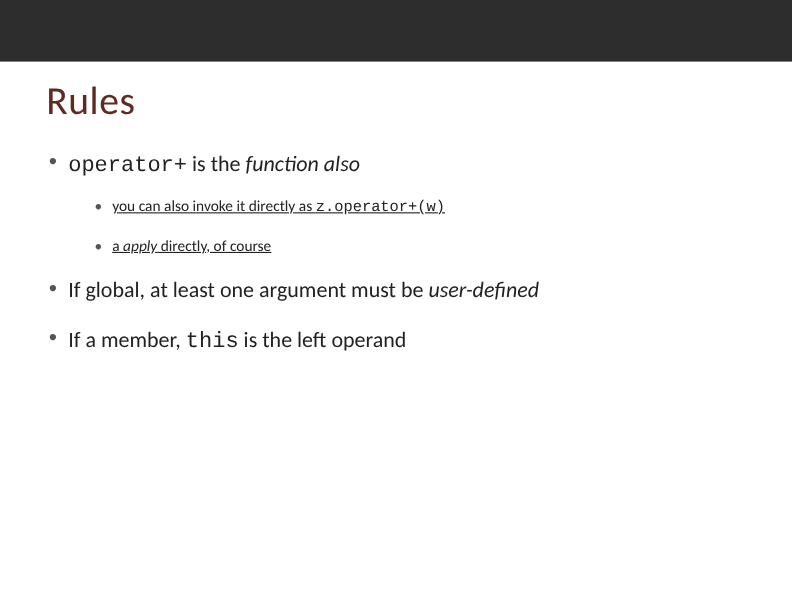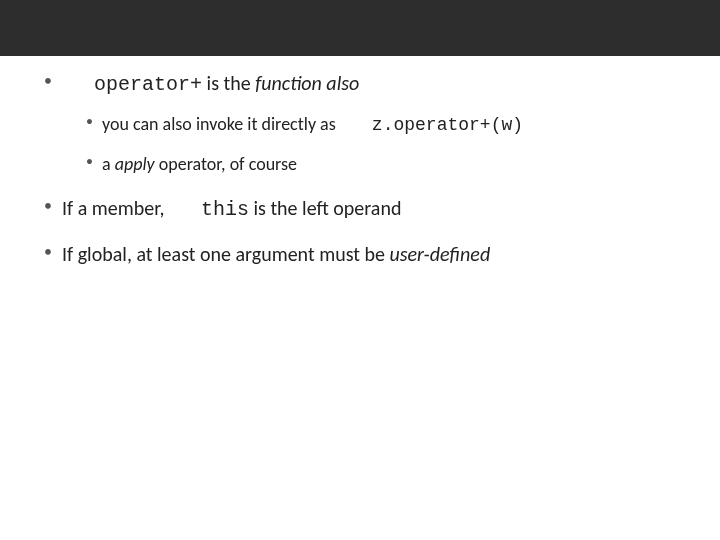--- a/index.html
+++ b/index.html
@@ -48,67 +48,68 @@
     font-size: 16px;
   }
   ul.level2 {
     list-style: none;
     padding-left: 22px;
     margin: 14px 0 0 0;
   }
   ul.level2 > li {
     position: relative;
     padding-left: 18px;
-    font-size: 18px;
+    font-size: 14px;
     line-height: 1.4;
     margin-bottom: 14px;
+    text-decoration: underline;
   }
   ul.level2 > li::before {
     content: "•";
     position: absolute;
     left: 2px;
     top: 0;
     color: #555;
     font-size: 14px;
   }
   .code {
     font-family: "Courier New", Courier, monospace;
     white-space: pre;
-    margin-left: 32px;
   }
   .ital {
     font-style: italic;
   }
 </style>
 </head>
 <body>
 
 <div class="top-bar"></div>
 
 <div class="content">
 
+  <h1 class="title">Rules</h1>
 
   <ul class="level1">
 
     <li>
       <span class="code">operator+</span><span> is the </span><span class="ital">function also</span>
       <ul class="level2">
         <li>
           <span>you can also invoke it directly as </span><span class="code">z.operator+(w)</span>
         </li>
         <li>
-          <span>a </span><span class="ital">apply</span><span> operator, of course</span>
+          <span>a </span><span class="ital">apply</span><span> directly, of course</span>
         </li>
       </ul>
     </li>
 
 
 
     <li>
-      <span>If a member, </span><span class="code">this</span><span> is the left operand</span>
+      <span>If global, at least one argument must be </span><span class="ital">user-defined</span>
     </li>
 
     <li>
-      <span>If global, at least one argument must be </span><span class="ital">user-defined</span>
+      <span>If a member, </span><span class="code">this</span><span> is the left operand</span>
     </li>
 
   </ul>
 </div>
 
 </body></html>

